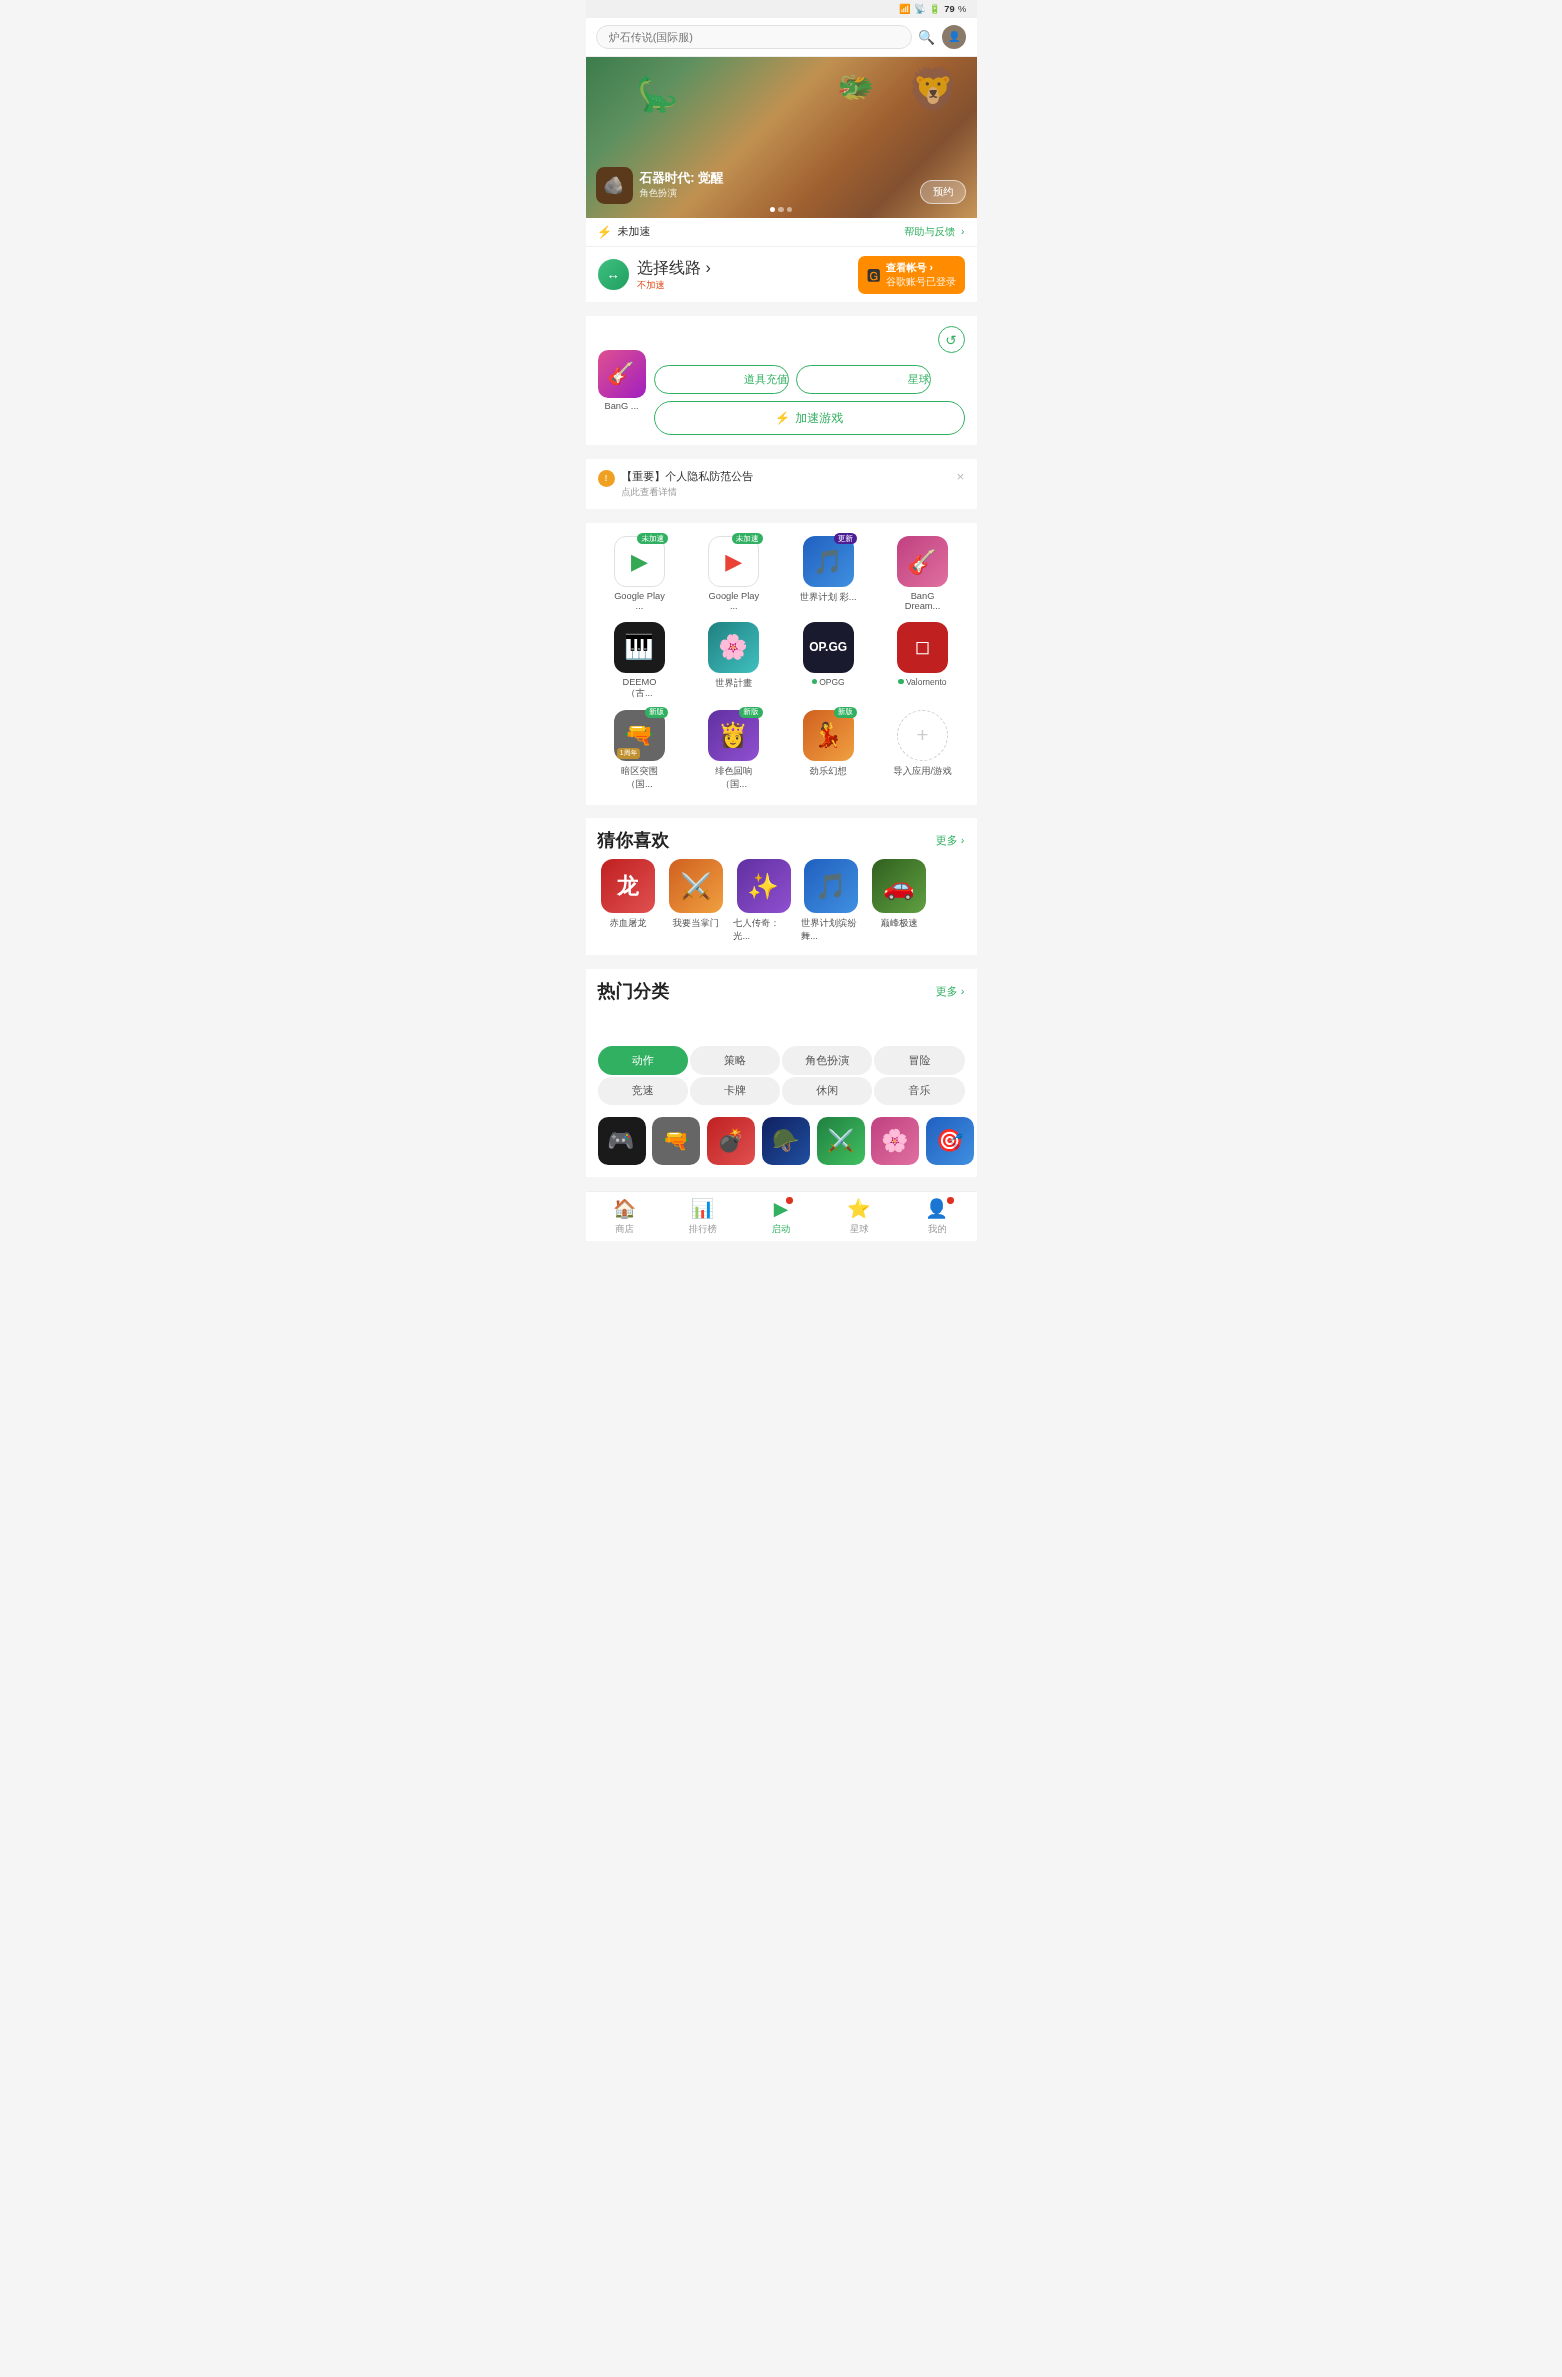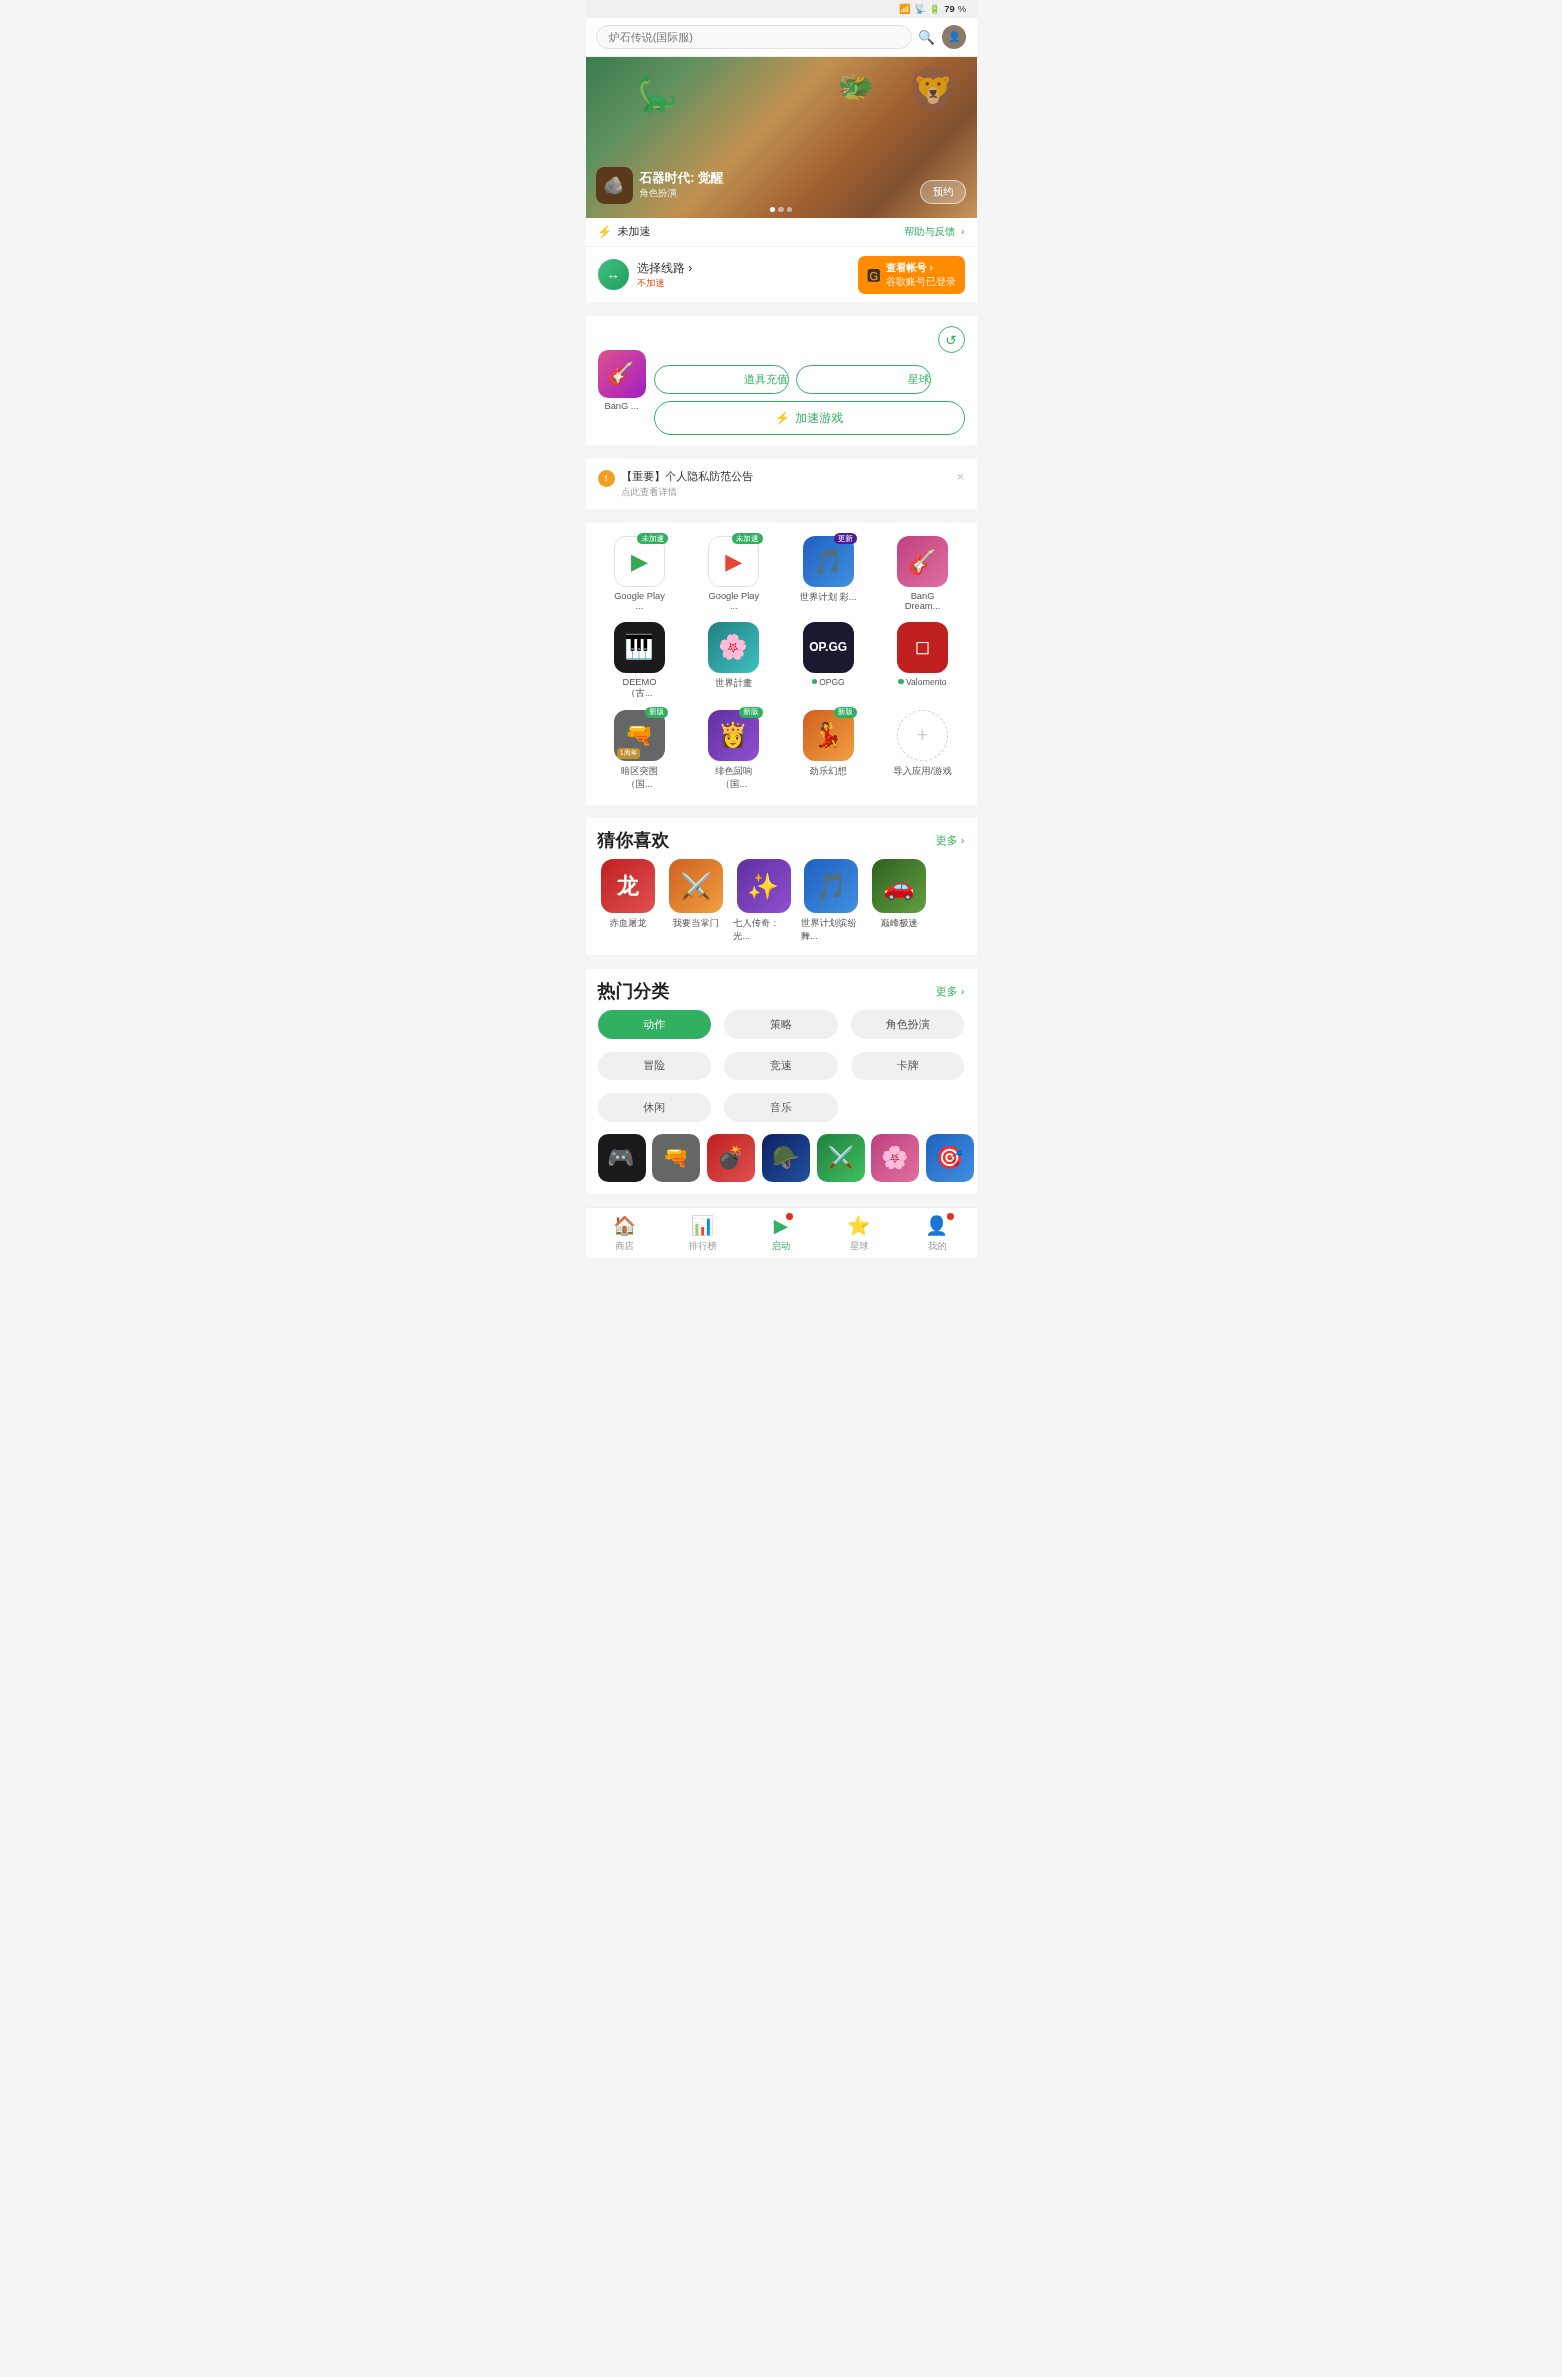--- a/index.html
+++ b/index.html
@@ -127,21 +127,21 @@
       margin-bottom: 6.8px;
     }
     .route-left { display: flex; align-items: center; gap: 8.5px; }
     .route-circle {
       width: 31px; height: 31px;
       border-radius: 50%;
       background: linear-gradient(135deg, #40c080, #20a060);
       display: flex; align-items: center; justify-content: center;
       color: #fff; font-size: 13.6px;
     }
-    .route-text .route-title { font-size: 12px; color: #333; }
+    .route-text .route-title { font-size: 16px; color: #333; }
     .route-text .route-sub { font-size: 9.3px; color: #e05020; }
     .route-right { display: flex; align-items: center; gap: 8.5px; }
     .account-btn {
       display: flex; align-items: center; gap: 5.1px;
       background: #ff8c00;
       border-radius: 6.8px;
       padding: 5.1px 8.5px;
     }
     .account-btn-icon { font-size: 15.3px; }
     .account-btn-text .acc-title { font-size: 10.2px; color: #fff; font-weight: 600; }
@@ -319,23 +319,24 @@
     .recommend-label { font-size: 9.3px; color: #555; text-align: left; max-width: 61px; }
 
     
     .categories-section {
       background: #fff;
       margin: 0 0 6.8px 0;
       padding-bottom: 12px;
     }
     .cat-tabs {
       display: grid;
-      grid-template-columns: repeat(3, 1fr);
-      gap: 13px;
+      grid-template-columns: repeat(4, 1fr);
+      gap: 2px;
       padding: 0 12px 6.8px;
+      margin-top: 36px;
     }
     .cat-tab {
       background: #f0f0f0;
       border-radius: 17px;
       padding: 6.8px 0;
       text-align: center;
       font-size: 11px;
       color: #555;
       cursor: pointer;
     }

